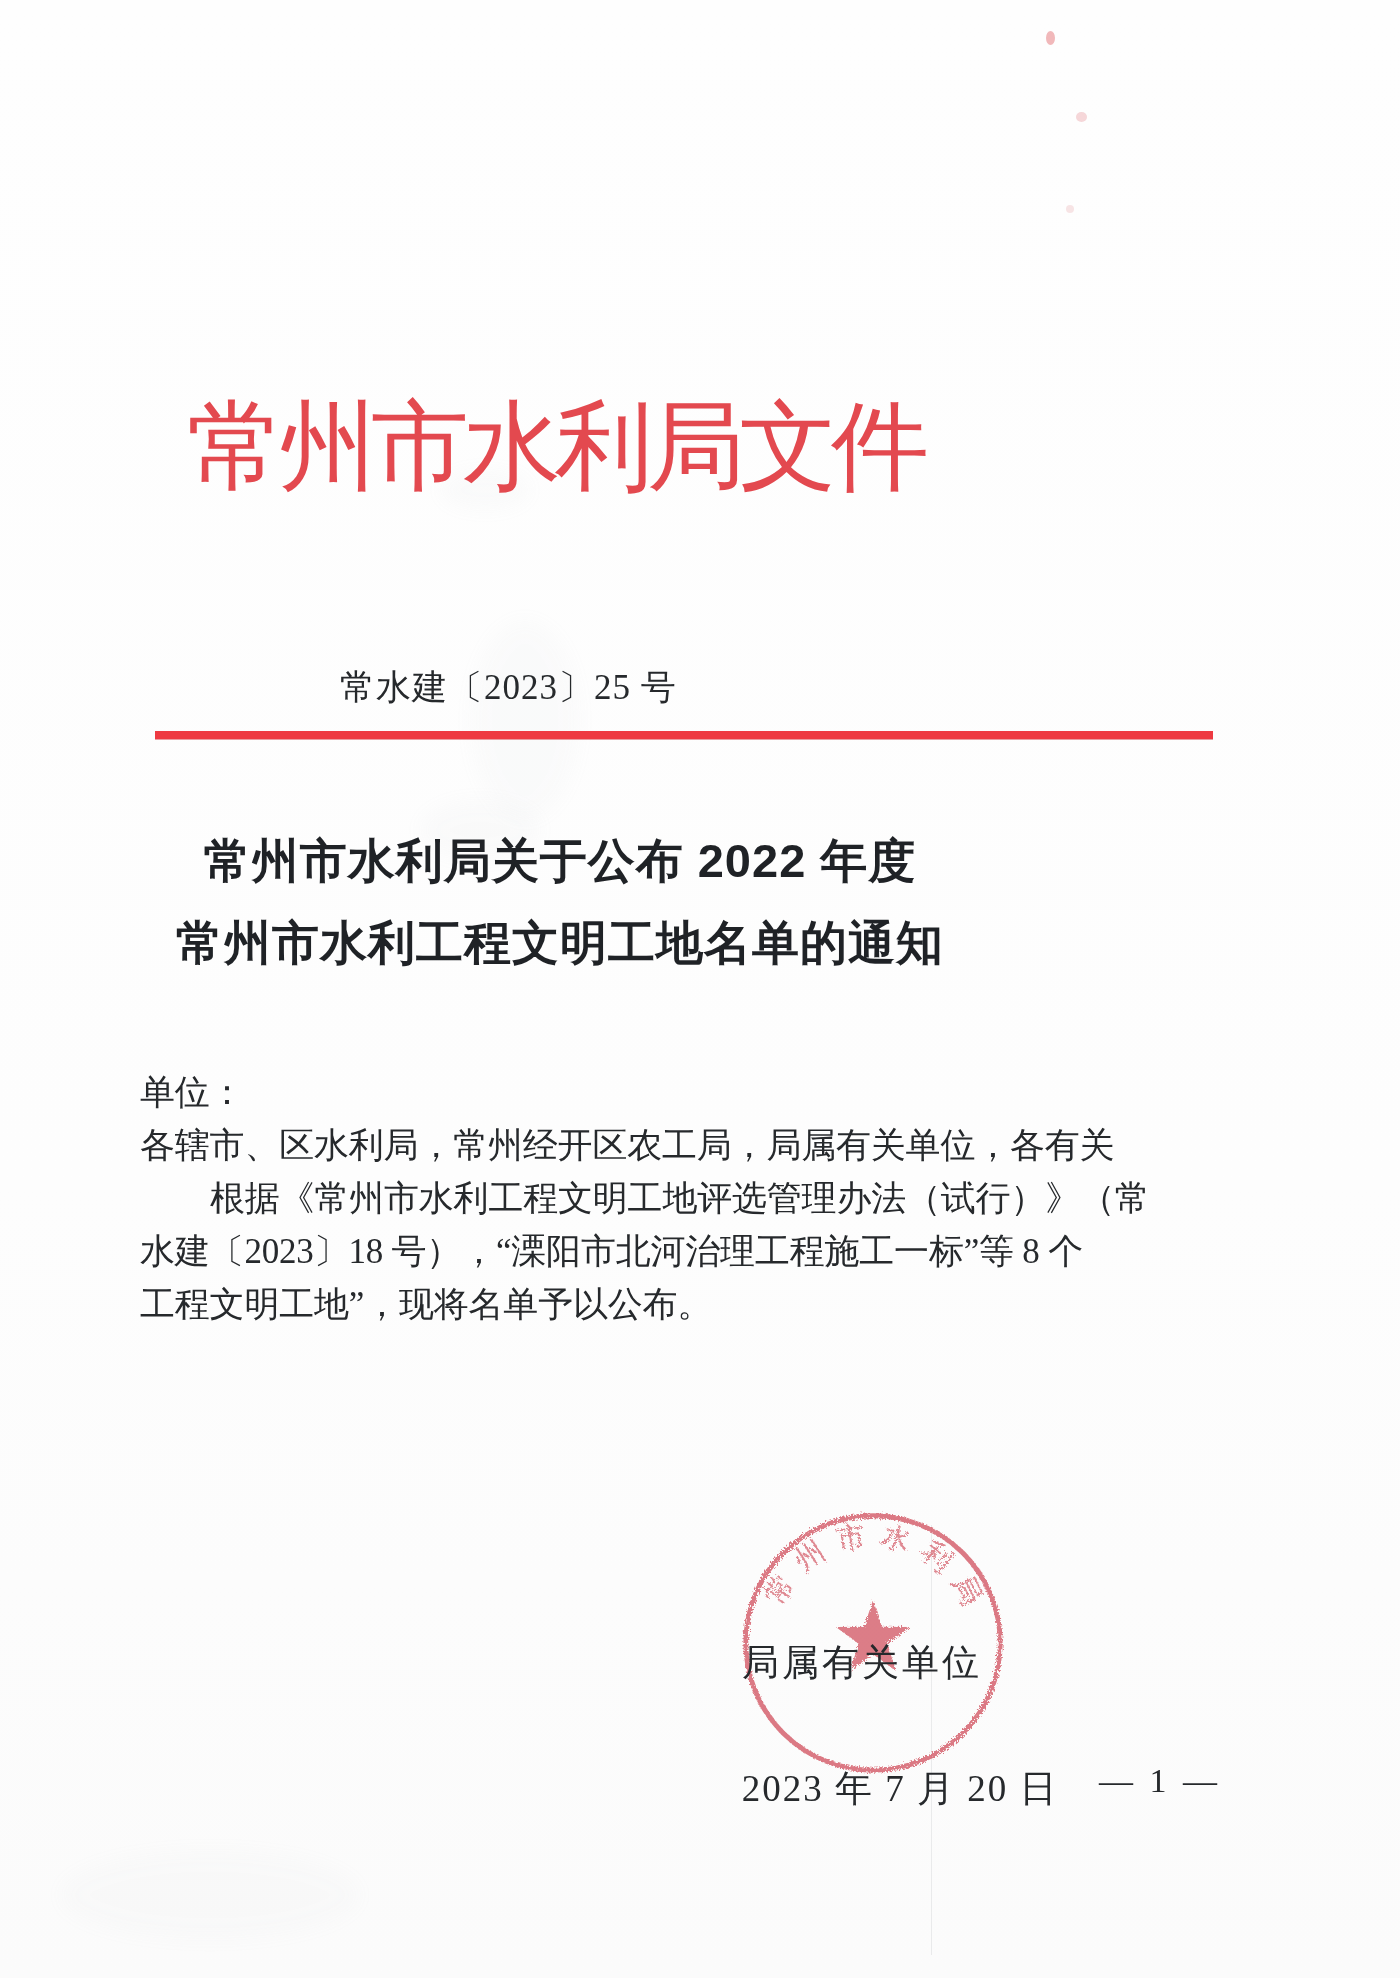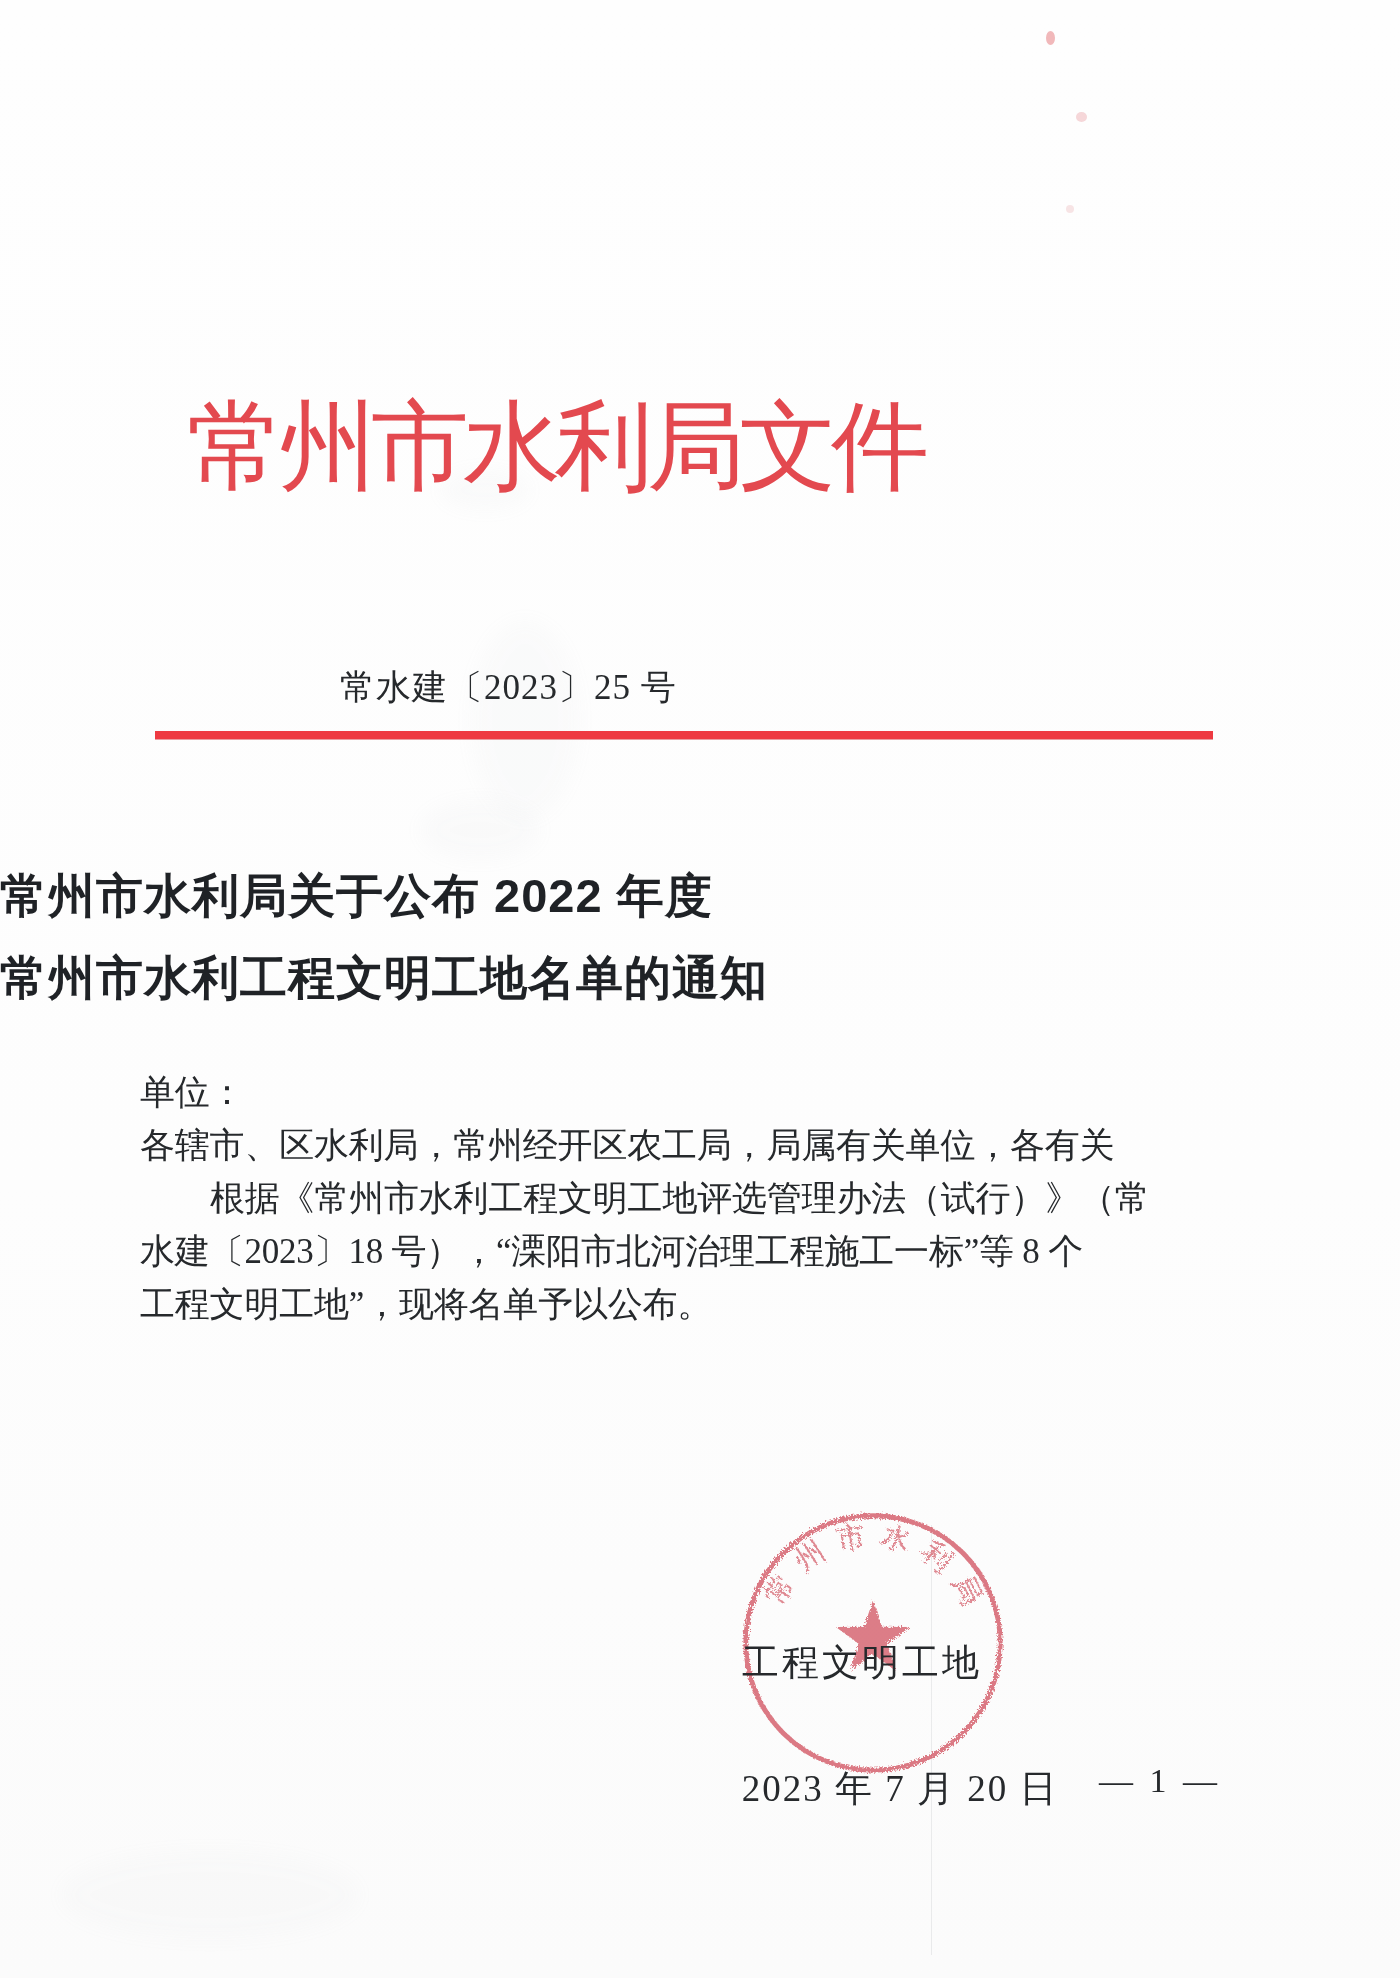--- a/index.html
+++ b/index.html
@@ -36,22 +36,22 @@
     white-space:nowrap;
   }
   
   .red-rule{
     position:absolute;left:155px;top:731px;width:1058px;height:8px;
     background:var(--rule-red);
     box-shadow:0 1px 0 rgba(210,40,48,.45);
   }
   
   .notice-title{
-    position:absolute;top:855px;left:0;width:1120px;
-    text-align:left;
+    position:absolute;top:820px;left:0;width:1120px;
+    text-align:center;
     font-family:"Liberation Sans","DejaVu Sans",sans-serif;
     font-weight:bold;
     font-size:47px;
     line-height:82px;
     color:#1f2226;
     letter-spacing:1px;
   }
   
   .body-text{
     position:absolute;left:140px;top:1066px;width:945px;
@@ -152,18 +152,18 @@
       <circle cx="140" cy="140" r="130" fill="none" stroke="currentColor" stroke-width="5" opacity="0.8"></circle>
       <polygon points="140,96 149.1,123.5 178,123.6 154.7,140.8 163.5,168.4 140,151.5 116.5,168.4 125.3,140.8 102,123.6 130.9,123.5" fill="currentColor" opacity="0.78"></polygon>
       <text font-size="30" fill="currentColor" opacity="0.7" letter-spacing="12" font-family="Liberation Serif, DejaVu Serif, serif">
         <textPath href="#sealArc" startOffset="14">常州市水利局</textPath>
       </text>
     </g>
   </svg>
 
   <div class="scan-fold"></div>
 
-  <div class="sig-agency">工程文明工地</div>
+  <div class="sig-agency">局属有关单位</div>
   <div class="sig-date">2023 年 7 月 20 日</div>
 
   <div class="page-number">— 1 —</div>
 
 </div>
 
 </body></html>

